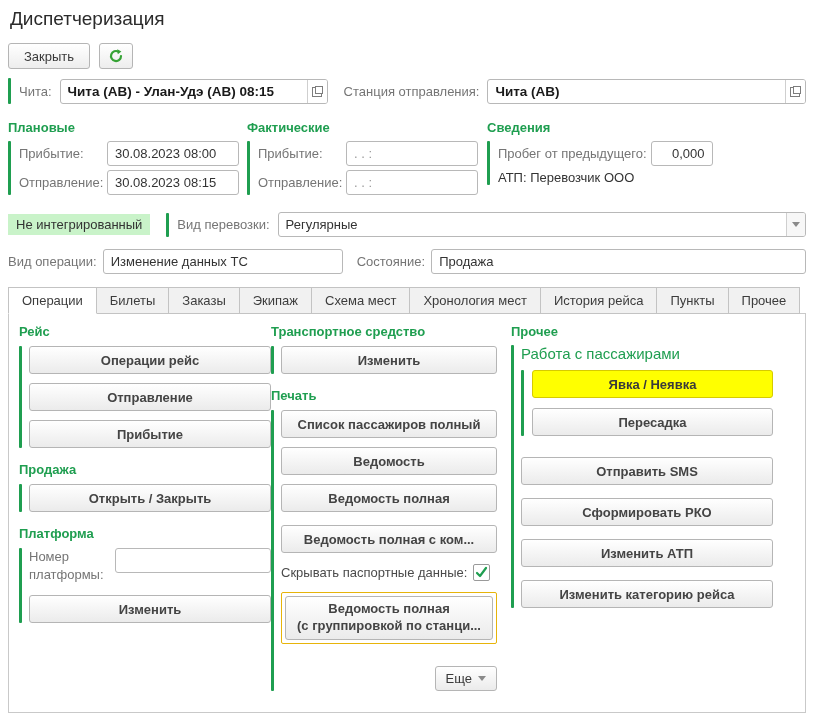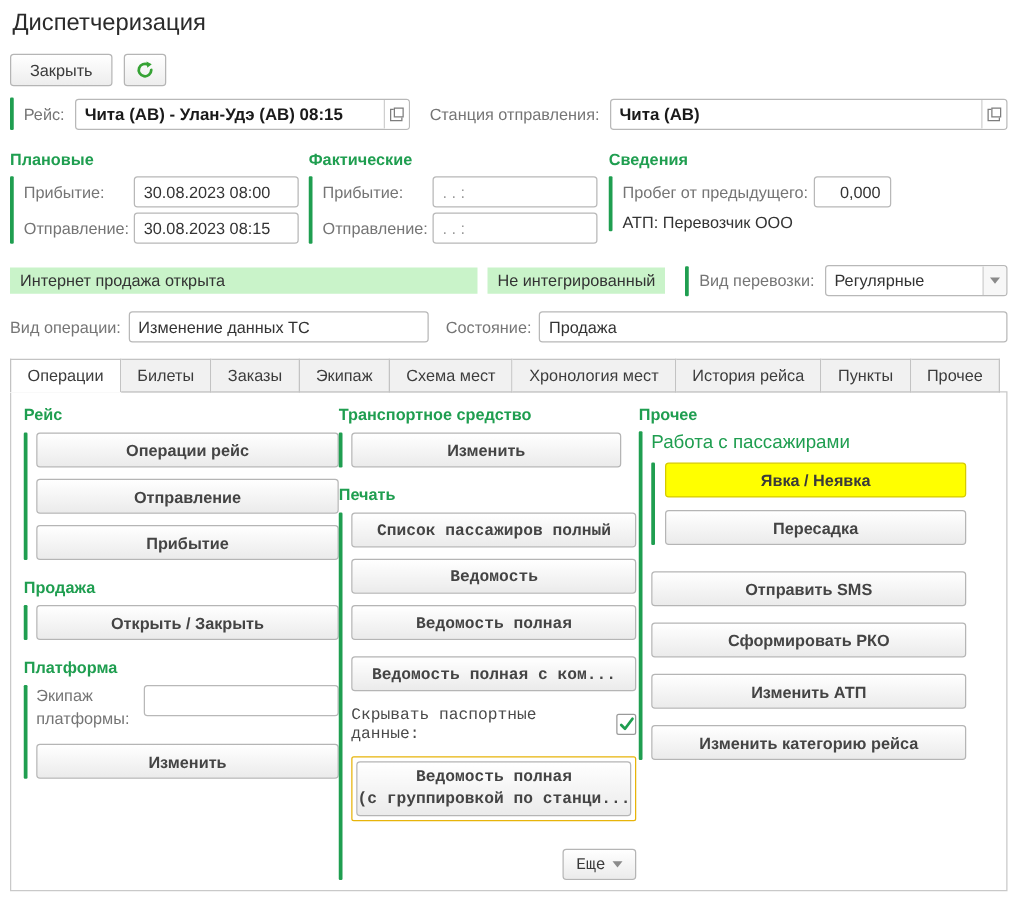--- a/index.html
+++ b/index.html
@@ -126,21 +126,21 @@
         <svg width="16" height="16" viewBox="0 0 16 16">
           <path d="M13 8 A5 5 0 1 1 10.5 3.7" fill="none" stroke="#36a335" stroke-width="2.2" stroke-linecap="round"></path>
           <path d="M9.2 1.2 L13.4 3.4 L9.8 6.2 Z" fill="#36a335"></path>
         </svg>
       </span>
     </div>
   </div>
 
   <div class="route-row">
     <div class="vbar" style="height:26px"></div>
-    <span class="lbl">Рейс:</span>
+    <span class="lbl">Чита:</span>
     <div class="field trip">
       <span class="val bold">Чита (АВ) - Улан-Удэ (АВ) 08:15</span>
       <span class="open-seg">
           <span class="open-icon"></span>
         </span>
     </div>
     <span class="lbl lbl2">Станция отправления:</span>
     <div class="field station">
       <span class="val bold">Чита (АВ)</span>
       <span class="open-seg">
@@ -207,21 +207,20 @@
           <div class="frow">
             <span class="plain-text">АТП: Перевозчик ООО</span>
           </div>
         </div>
       </div>
     </div>
 
   </div>
 
   <div class="status-row">
-    <div class="status-pill pill-wide">Интернет продажа открыта</div>
     <div class="status-pill">Не интегрированный</div>
     <div class="vbar"></div>
     <span class="lbl">Вид перевозки:</span>
     <div class="field select-field">
       <span class="val">Регулярные</span>
       <span class="dd-seg">
           <span class="dd-arrow"></span>
         </span>
     </div>
   </div>
@@ -271,21 +270,21 @@
             <div class="btn">Открыть / Закрыть</div>
           </div>
         </div>
       </div>
       <div class="sec">
         <div class="grp-title">Платформа</div>
         <div class="body">
           <div class="vbar"></div>
           <div class="plat-body">
             <div class="plat-row">
-              <span class="lbl">Экипаж платформы:</span>
+              <span class="lbl">Номер платформы:</span>
               <div class="field">
                   <span class="val"></span>
                 </div>
             </div>
             <div class="btn">Изменить</div>
           </div>
         </div>
       </div>
     </div>
 
@@ -296,21 +295,21 @@
           <div class="vbar"></div>
           <div class="btn-stack" style="padding-right:14px;">
             <div class="btn">Изменить</div>
           </div>
         </div>
       </div>
       <div class="sec">
         <div class="grp-title">Печать</div>
         <div class="body">
           <div class="vbar"></div>
-          <div class="btn-stack" style="padding-right:14px;font-family:Liberation Mono, monospace;">
+          <div class="btn-stack" style="padding-right:14px;">
             <div class="btn">Список пассажиров полный</div>
             <div class="btn">Ведомость</div>
             <div class="btn">Ведомость полная</div>
             <div class="btn" style="margin-top:4px;">Ведомость полная с ком...</div>
             <div class="chk-row">
               <span class="chk-lbl">Скрывать паспортные данные:</span>
               <span class="checkbox">
                 <svg width="13" height="13" viewBox="0 0 13 13">
                   <path d="M2 7 L5 10 L11 2" fill="none" stroke="#1f9e50" stroke-width="2.2" stroke-linecap="round" stroke-linejoin="round"></path>
                 </svg>

